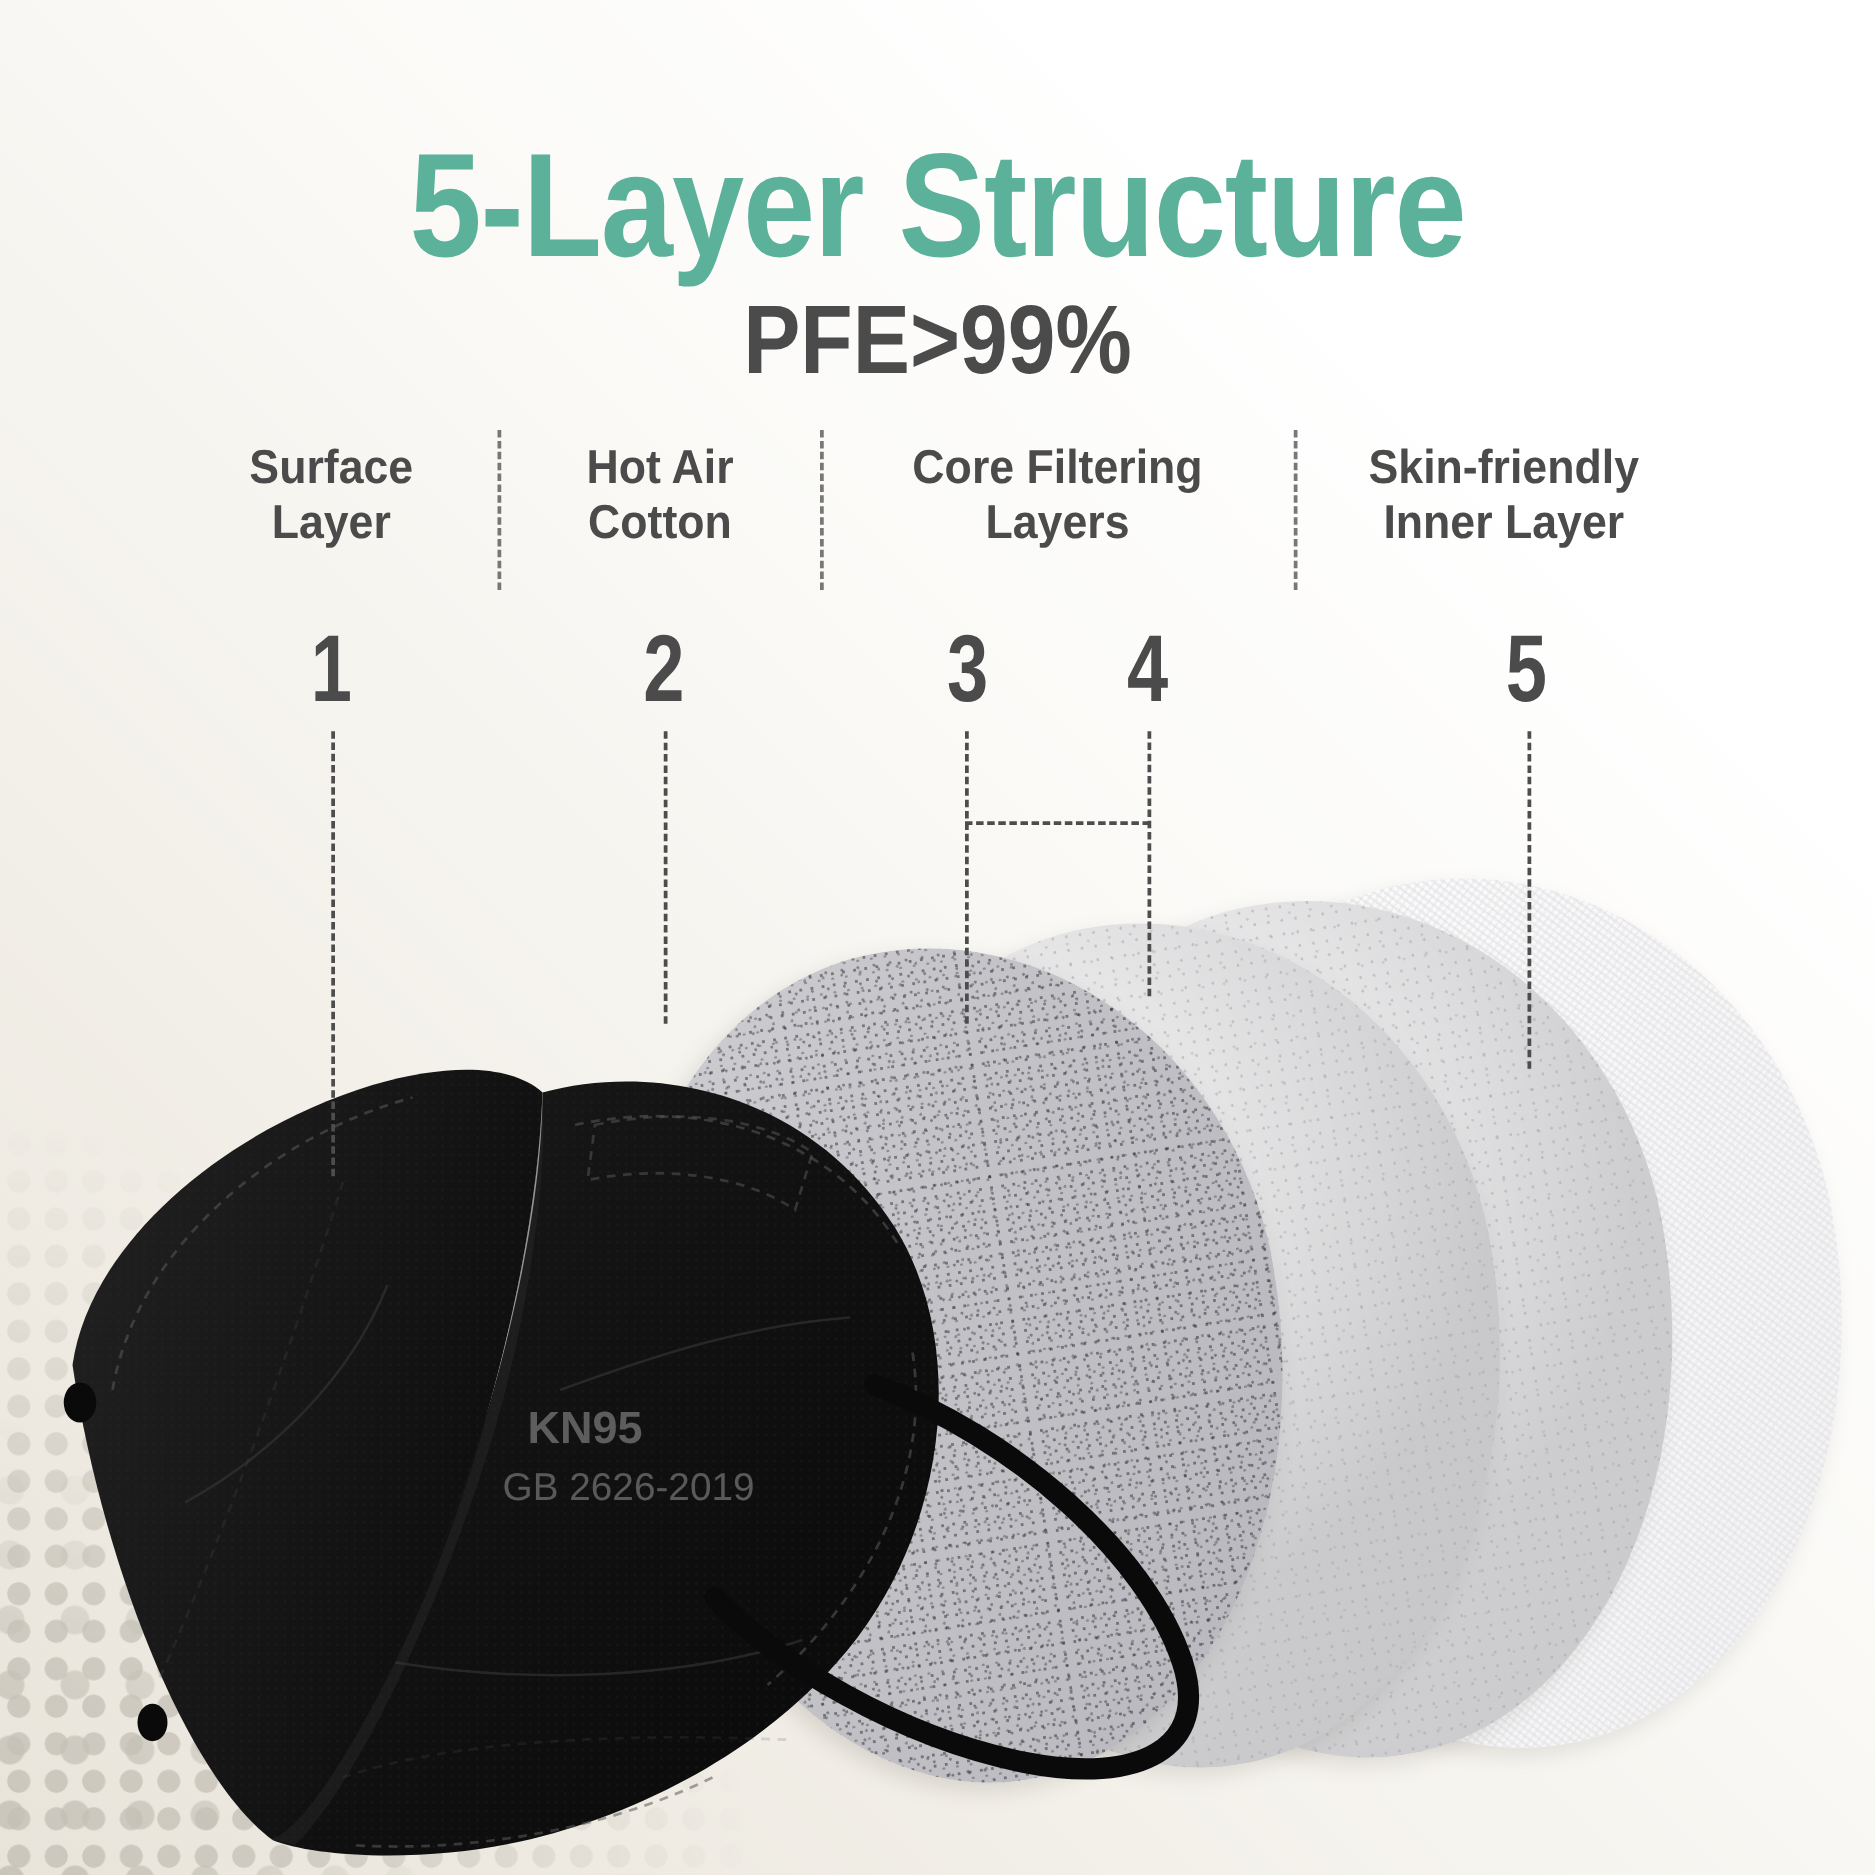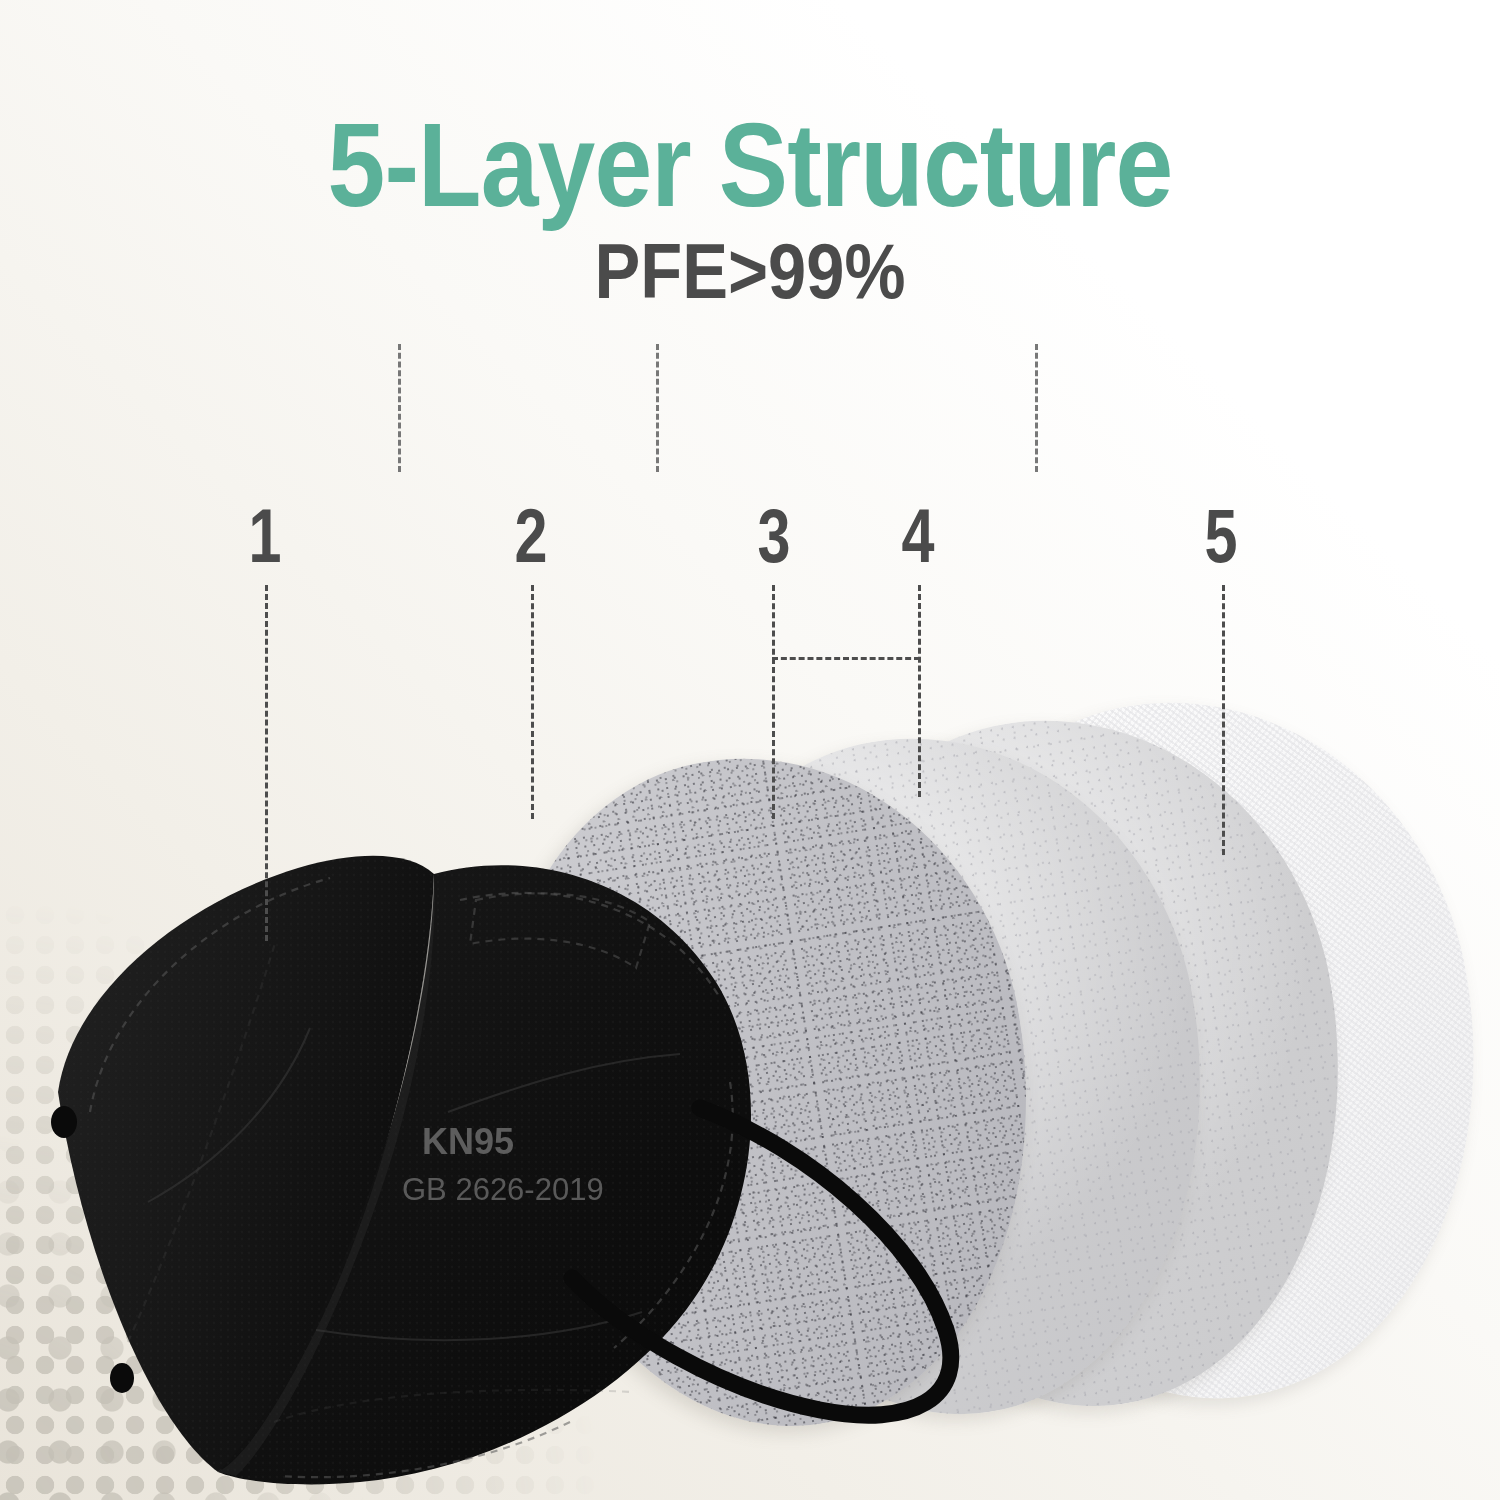--- a/index.html
+++ b/index.html
@@ -144,20 +144,30 @@
 <body>
 
 <div id="stage">
 
   <div class="halftone"></div>
   <div class="halftone big"></div>
 
   <div class="title" style="color: rgb(91, 177, 153);">5-Layer Structure</div>
   <div class="subtitle" style="color: rgb(75, 75, 75);">PFE&gt;99%</div>
 
+  <div class="labels">
+    <div class="lab" style="left:105px;width:320px;">Surface
+Layer</div>
+    <div class="lab" style="left:400px;width:256px;">Hot Air
+Cotton</div>
+    <div class="lab" style="left:658px;width:376px;">Core Filtering
+Layers</div>
+    <div class="lab" style="left:1038px;width:330px;">Skin-friendly
+Inner Layer</div>
+  </div>
 
   <div class="coldiv" style="left:398px;"></div>
   <div class="coldiv" style="left:656px;"></div>
   <div class="coldiv" style="left:1035px;"></div>
 
   <div class="num" style="left:265px;">1</div>
   <div class="num" style="left:531px;">2</div>
   <div class="num" style="left:774px;">3</div>
   <div class="num" style="left:918px;">4</div>
   <div class="num" style="left:1221px;">5</div>

